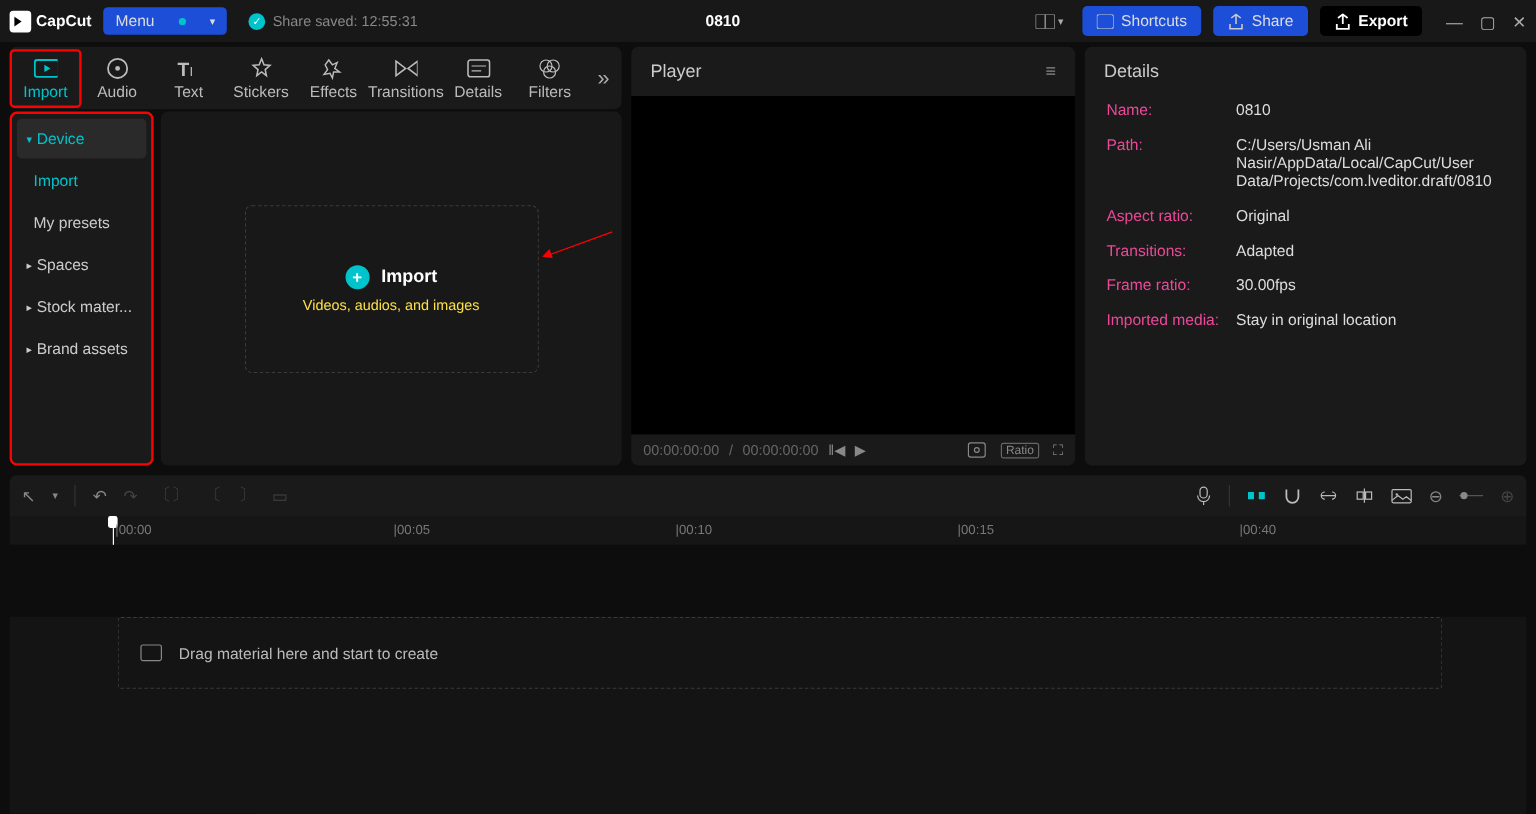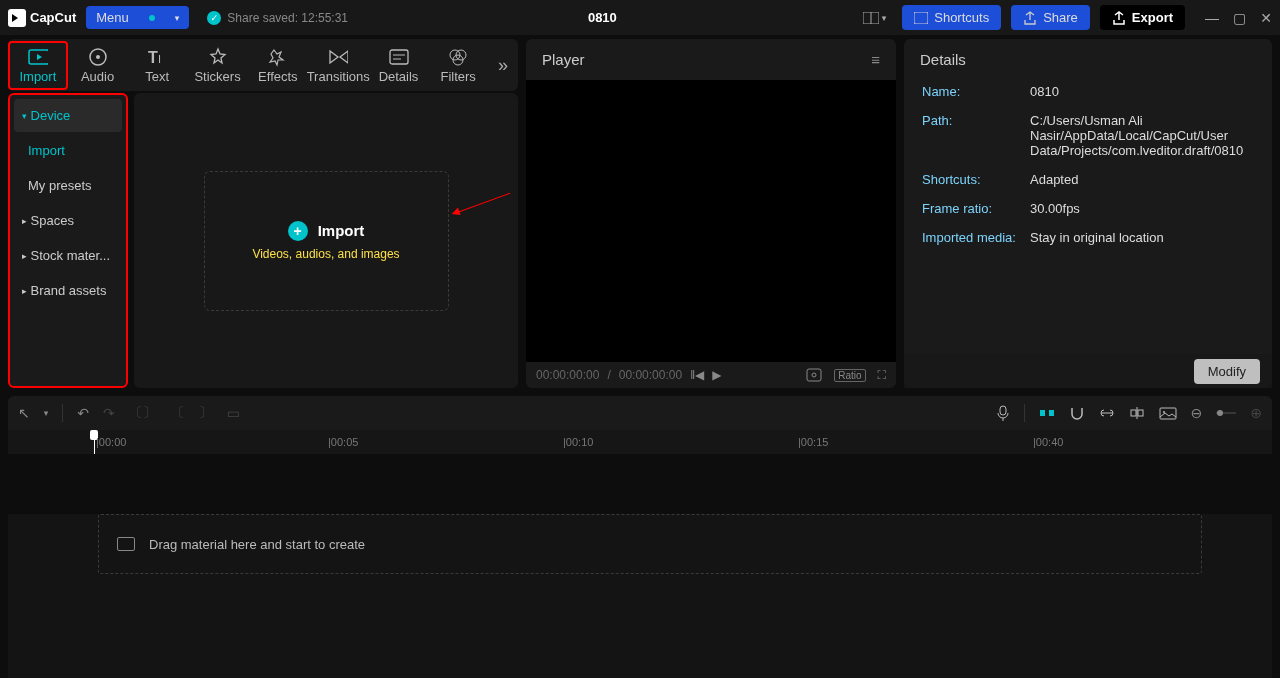--- a/index.html
+++ b/index.html
@@ -54,21 +54,21 @@
 .panel-header .ham { margin-left: auto; color: #888; cursor: pointer; }
 .player-body { flex: 1; background: #000; margin: 0; }
 .player-controls { display: flex; align-items: flex-start; padding: 6px 10px; gap: 8px; color: #666; font-size: 12px; }
 .player-ctrl-right { margin-left: auto; display: flex; gap: 12px; align-items: center; }
 .pctl { cursor: pointer; color: #888; }
 
 
 .details { flex: 1; background: #1a1a1a; border-radius: 6px; display: flex; flex-direction: column; position: relative; }
 .details-body { padding: 4px 18px; display: flex; flex-direction: column; gap: 14px; overflow: hidden; }
 .drow { display: flex; }
-.drow .lbl { width: 108px; color: #7dd3fc; }
+.drow .lbl { width: 108px; color: #ec4899; }
 .drow .val { flex: 1; color: #ddd; }
 .modify-bar { position: absolute; bottom: 0; right: 0; left: 0; height: 34px; background: rgba(24,24,24,0.8); display: flex; align-items: center; justify-content: flex-end; padding-right: 12px; }
 .modify-btn { background: #bfbfbf; color: #222; padding: 5px 14px; border-radius: 4px; cursor: pointer; font-size: 13px; font-weight: 500; }
 
 
 .timeline-area { margin: 8px 8px 0 8px; }
 .tl-toolbar { display: flex; align-items: center; background: #1a1a1a; border-radius: 6px 6px 0 0; height: 34px; padding: 0 10px; gap: 14px; }
 .tl-tool { color: #888; cursor: pointer; font-size: 14px; display: flex; align-items: center; }
 .tl-tool.disabled { color: #444; }
 .tl-sep { width: 1px; height: 18px; background: #333; }
@@ -288,34 +288,35 @@
     <div class="details-body">
       <div class="drow">
           <span class="lbl">Name:</span>
           <span class="val">0810</span>
         </div>
       <div class="drow">
           <span class="lbl">Path:</span>
           <span class="val">C:/Users/Usman Ali Nasir/AppData/Local/CapCut/User Data/Projects/com.lveditor.draft/0810</span>
         </div>
       <div class="drow">
-          <span class="lbl">Shortcuts:</span>
+          <span class="lbl">Aspect ratio:</span>
+          <span class="val">Original</span>
+        </div>
+      <div class="drow">
+          <span class="lbl">Transitions:</span>
           <span class="val">Adapted</span>
         </div>
       <div class="drow">
           <span class="lbl">Frame ratio:</span>
           <span class="val">30.00fps</span>
         </div>
       <div class="drow">
           <span class="lbl">Imported media:</span>
           <span class="val">Stay in original location</span>
         </div>
-    </div>
-    <div class="modify-bar">
-      <div class="modify-btn">Modify</div>
     </div>
   </div>
 </div>
 
 <div class="timeline-area">
   <div class="tl-toolbar">
     <span class="tl-tool">↖</span>
     <span class="tl-tool" style="font-size:9px">▾</span>
     <span class="tl-sep"></span>
     <span class="tl-tool">↶</span>

